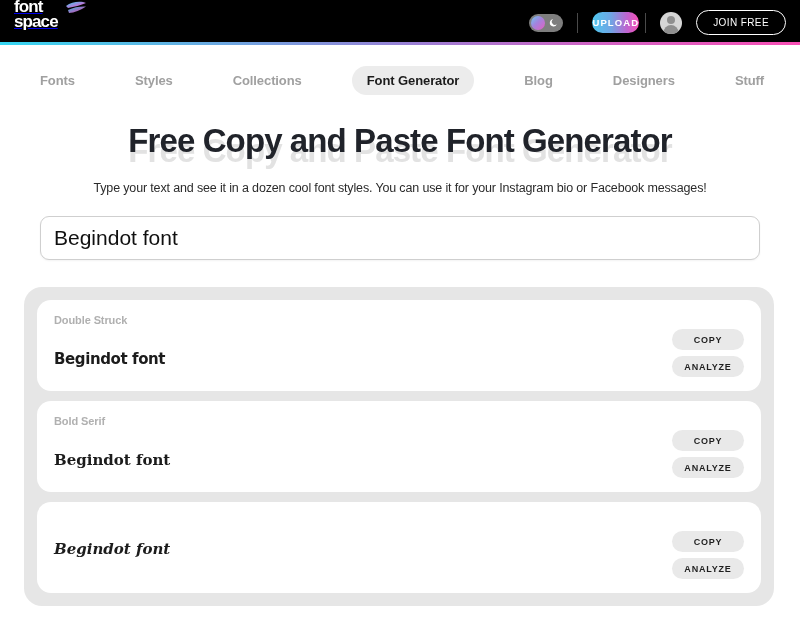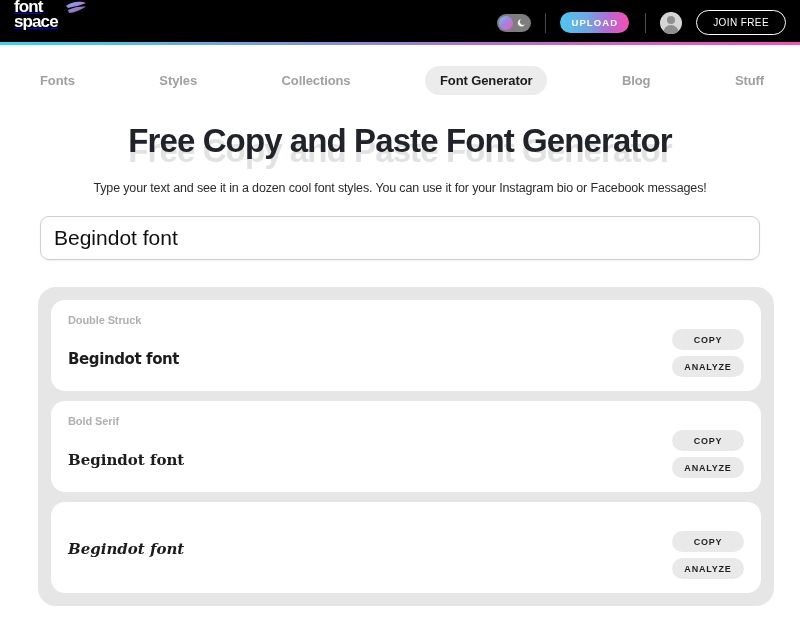--- a/index.html
+++ b/index.html
@@ -112,31 +112,31 @@
 
   .divider-v {
     width: 1px;
     height: 20px;
     background: #4a4a4a;
     margin-right: 14px;
   }
 
   .upload-btn {
     height: 21px;
-    padding: 0 11px;
+    padding: 0 0;
     border: 0;
     border-radius: 11px;
     background: linear-gradient(90deg, #4ec8ef 0%, #6fa5e4 40%, #c063cf 75%, #f74fb4 100%);
     color: #ffffff;
     font-family: "Liberation Sans", sans-serif;
     font-size: 9.5px;
     font-weight: bold;
     letter-spacing: 1.1px;
     cursor: pointer;
-    margin-right: 16px;
+    margin-right: 6px;
     display: flex;
     align-items: center;
   }
 
   .avatar {
     width: 22px; height: 22px;
     border-radius: 50%;
     background: #d6d6d6;
     overflow: hidden;
     position: relative;
@@ -243,21 +243,21 @@
     padding: 0 13px;
     font-family: "Liberation Sans", sans-serif;
     font-size: 21px;
     color: #101010;
     outline: none;
     box-shadow: 0 1px 2px rgba(0,0,0,.05);
   }
 
   
   .results {
-    margin: 27px 26px 0 38px;
+    margin: 27px 26px 0 24px;
     background: #e6e6e6;
     border-radius: 18px;
     padding: 13px;
   }
   .font-card {
     background: #ffffff;
     border-radius: 14px;
     padding: 14px 17px 16px 17px;
     margin-bottom: 10px;
     position: relative;
@@ -364,20 +364,21 @@
 
   <div class="topbar-gradient"></div>
 </div>
 
 <nav class="nav">
   <div class="nav-item">Fonts</div>
   <div class="nav-item">Styles</div>
   <div class="nav-item">Collections</div>
   <div class="nav-item active">Font Generator</div>
   <div class="nav-item">Blog</div>
+  <div class="nav-item">Designers</div>
   <div class="nav-item">Stuff</div>
 </nav>
 
 <div class="hero">
   <div class="hero-title-wrap">
     <h1 class="hero-title ghost">Free Copy and Paste Font Generator</h1>
     <h1 class="hero-title front">Free Copy and Paste Font Generator</h1>
   </div>
   <p class="hero-sub">Type your text and see it in a dozen cool font styles. You can use it for your Instagram bio or Facebook messages!</p>
 </div>

